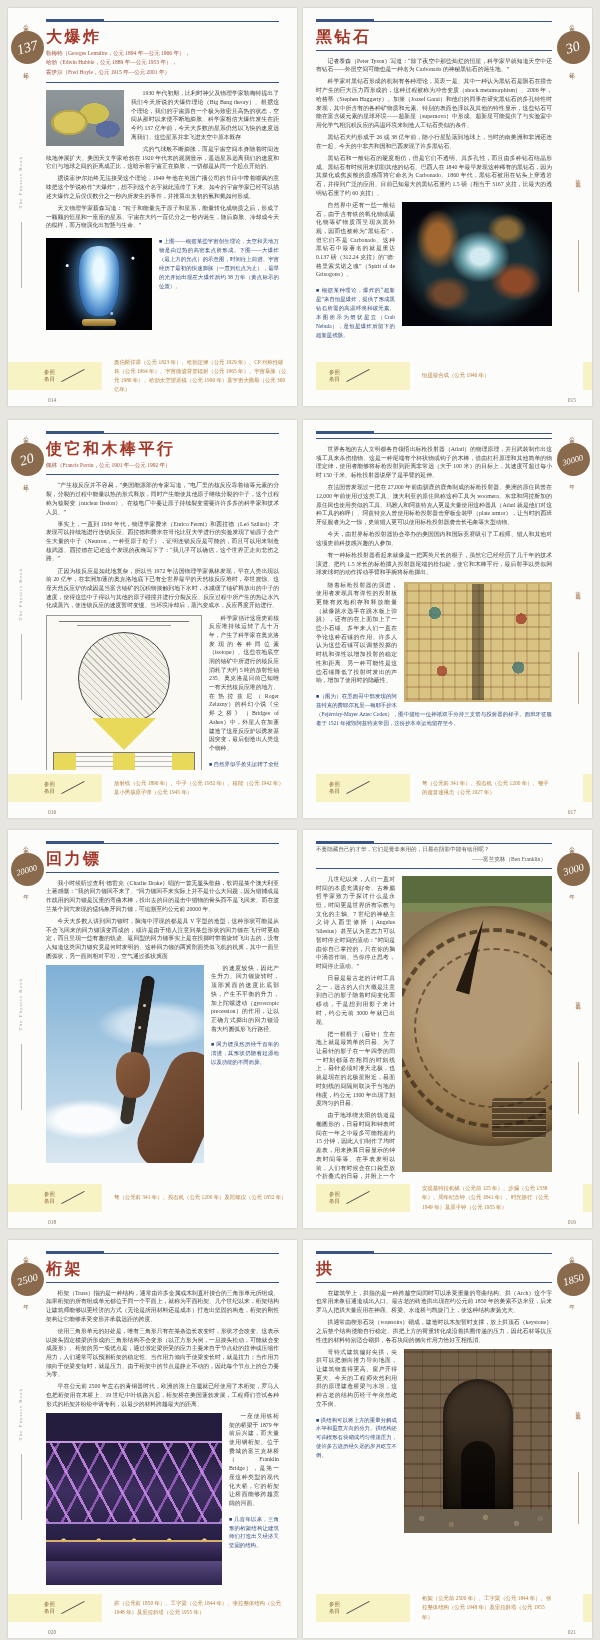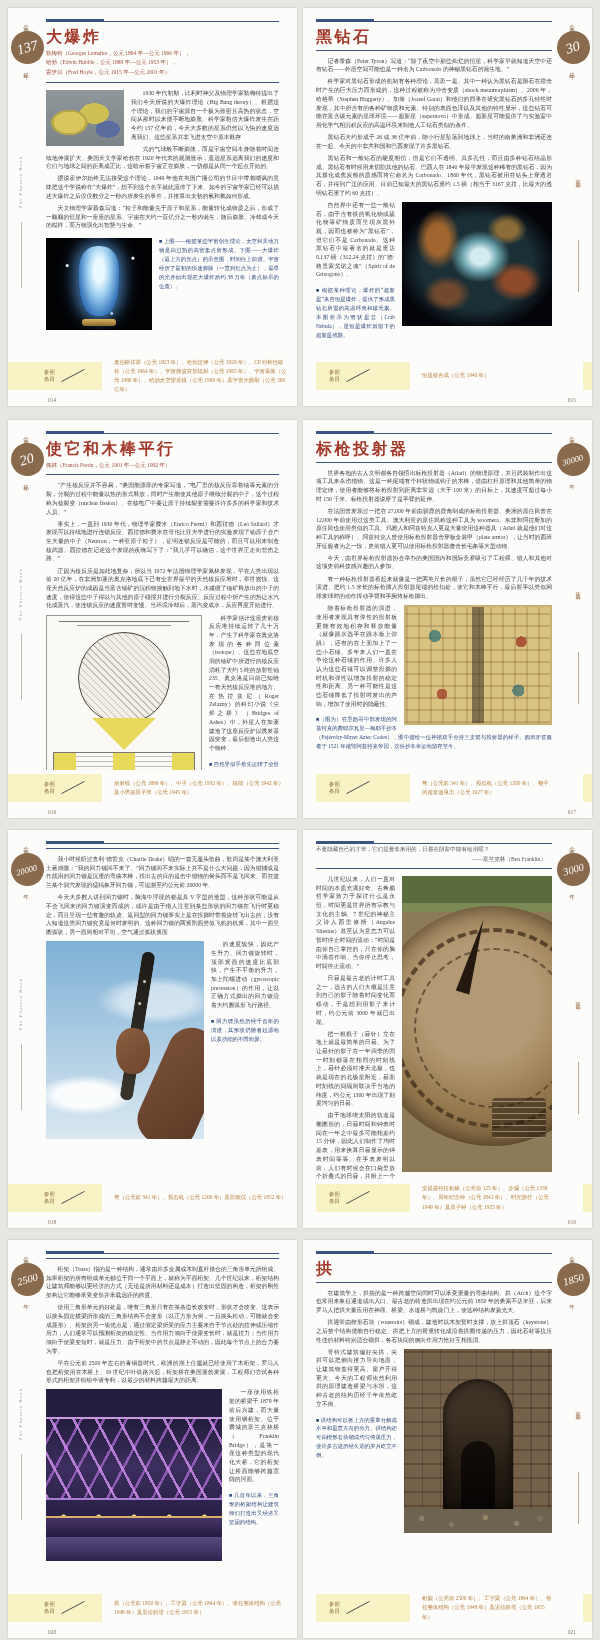--- a/index.html
+++ b/index.html
@@ -313,21 +313,20 @@
           <span>30000</span>
         </div>
       <div class="vtext">年</div>
     </aside>
     <div class="book-vertical">物理之书</div>
     <div class="edge-rule"></div>
     <div class="content">
       <div class="rule-top">
           <span class="thick"></span>
         </div>
-      <h2 class="title">标枪投射器</h2>
       <div class="rule-sub"></div>
       <div class="bodytext clearfix">
         <p>世界各地的古人文明都各自领悟出标枪投射器（Atlatl）的物理原理，并且武装制作出这项工具来杀伤猎物。这是一种尾端有个杯状物或钩子的木棒，借由杠杆原理和其他简单的物理定律，使用者能够将标枪投射到距离非常远（大于 100 米）的目标上，其速度可超过每小时 150 千米。标枪投射器说穿了是手臂的延伸。</p>
         <p>在法国曾发现过一把在 27,000 年前由驯鹿的鹿角制成的标枪投射器。美洲的原住民曾在 12,000 年前使用过这类工具。澳大利亚的原住民称这种工具为 woomera。东非和阿拉斯加的原住民也使用类似的工具。玛雅人和阿兹特克人更是大量使用这种器具（Atlatl 就是他们对这种工具的称呼）。阿兹特克人曾使用标枪投射器击穿板金装甲（plate armor），让当时的西班牙征服者为之一惊，史前猎人更可以使用标枪投射器袭击长毛象等大型动物。</p>
         <p>今天，由世界标枪投射器协会举办的美国国内和国际竞赛吸引了工程师、猎人和其他对这项史前科技感兴趣的人参加。</p>
         <p>有一种标枪投射器看起来就像是一把两英尺长的棍子，虽然它已经经历了几千年的技术演进。把约 1.5 米长的标枪插入投射器尾端的栓扣处，使它和木棒平行，最后射手以类似网球发球时的动作挥动手臂和手腕将标枪掷出。</p>
         <div class="clearfix">
           <div class="art art-codex imgR"></div>
           <p>随着标枪投射器的演进，使用者发现具有弹性的投射板更能有效地积存和释放能量（就像跳水选手在跳水板上弹跳），还有的在上面加上了一些小石锤。多年来人们一直在争论这种石锤的作用。许多人认为这些石锤可以调整投掷的时机和弹性以增加投射的稳定性和距离。另一种可能性是这些石锤降低了投射时发出的声响，增加了使用时的隐蔽性。</p>
           <div class="caption">■（图为）在墨西哥中部发现的阿兹特克的费耶尔瓦里—梅耶手抄本（Fejérváry-Mayer Aztec Codex），图中描绘一位神祇双手分持三支箭与投射器的样子。西班牙征服者于 1521 年摧毁阿兹特克帝国，这份抄本幸运地留存至今。</div>
@@ -355,20 +354,21 @@
           <span>20000</span>
         </div>
       <div class="vtext">年</div>
     </aside>
     <div class="book-vertical">The Physics Book</div>
     <div class="edge-rule"></div>
     <div class="content">
       <div class="rule-top">
           <span class="thick"></span>
         </div>
+      <h2 class="title">回力镖</h2>
       <div class="rule-sub"></div>
       <div class="bodytext clearfix">
         <p>我小时候听过查利·德雷克（Charlie Drake）唱的一首无厘头歌曲，歌词是某个澳大利亚土著感慨：“我的回力镖回不来了。”回力镖回不来实际上并不是什么大问题，因为猎捕或是作战用的回力镖是沉重的弯曲木棒，投出去的目的是击中猎物的骨头而不是飞回来。而在波兰某个洞穴发现的猛犸象牙回力镖，可追溯至约公元前 20000 年。</p>
         <p>今天大多数人讲到回力镖时，脑海中浮现的都是具 V 字型的造型，这种形状可能是从不会飞回来的回力镖演变而成的，或许是由于猎人注意到某些形状的回力镖在飞行时更稳定，而且呈现一些有趣的轨迹。返回型的回力镖事实上是在投掷时带着旋转飞出去的，没有人知道这类回力镖究竟是何时发明的。这种回力镖的两翼剖面类似飞机的机翼，其中一面呈圆弧状，另一面则相对平坦，空气通过弧状翼面</p>
         <div class="clearfix">
           <div class="art art-boomerang imgL">
             <div class="bm-stick"></div>
             <div class="bm-arm"></div>
             <div class="bm-hand"></div>
           </div>
@@ -445,20 +445,21 @@
           <span>2500</span>
         </div>
       <div class="vtext">年</div>
     </aside>
     <div class="book-vertical">The Physics Book</div>
     <div class="edge-rule"></div>
     <div class="content">
       <div class="rule-top">
           <span class="thick"></span>
         </div>
+      <h2 class="title">桁架</h2>
       <div class="rule-sub"></div>
       <div class="bodytext clearfix">
         <p>桁架（Truss）指的是一种结构，通常由许多金属或木制直杆接合的三角形单元所组成。如果桁架的所有组成单元都位于同一个平面上，就称为平面桁架。几个世纪以来，桁架结构让建筑师能够以更经济的方式（无论是所用材料还是成本）打造出坚固的构造，桁架的刚性架构让它能够承受变形并承载远距的跨度。</p>
         <p>使用三角形单元的好处是，唯有三角形只有在某条边长改变时，形状才会改变。这表示以接头固定横梁所形成的三角形结构不会变形（以正方形为例，一旦接头松动，可能就会变成菱形）。桁架的另一项优点是，通过假定梁所受的应力主要来自于节点处的拉伸或压缩作用力，人们通常可以预测桁架的稳定性。当作用力倾向于使梁变长时，就是拉力；当作用力倾向于使梁变短时，就是压力。由于桁架中的节点是静止不动的，因此每个节点上的合力要为零。</p>
         <p>早在公元前 2500 年左右的青铜器时代，欧洲的湖上住屋就已经使用了木桁架，罗马人也把桁架用在木桥上。19 世纪中叶铁路兴起，桁架桥在美国蓬勃发展，工程师们尝试各种形式的桁架并纷纷申请专利，以最少的材料跨越最大的距离。</p>
         <div class="clearfix">
           <div class="art art-bridge imgL">
             <div class="br-truss"></div>
             <div class="br-lights"></div>
             <div class="br-deck"></div>

